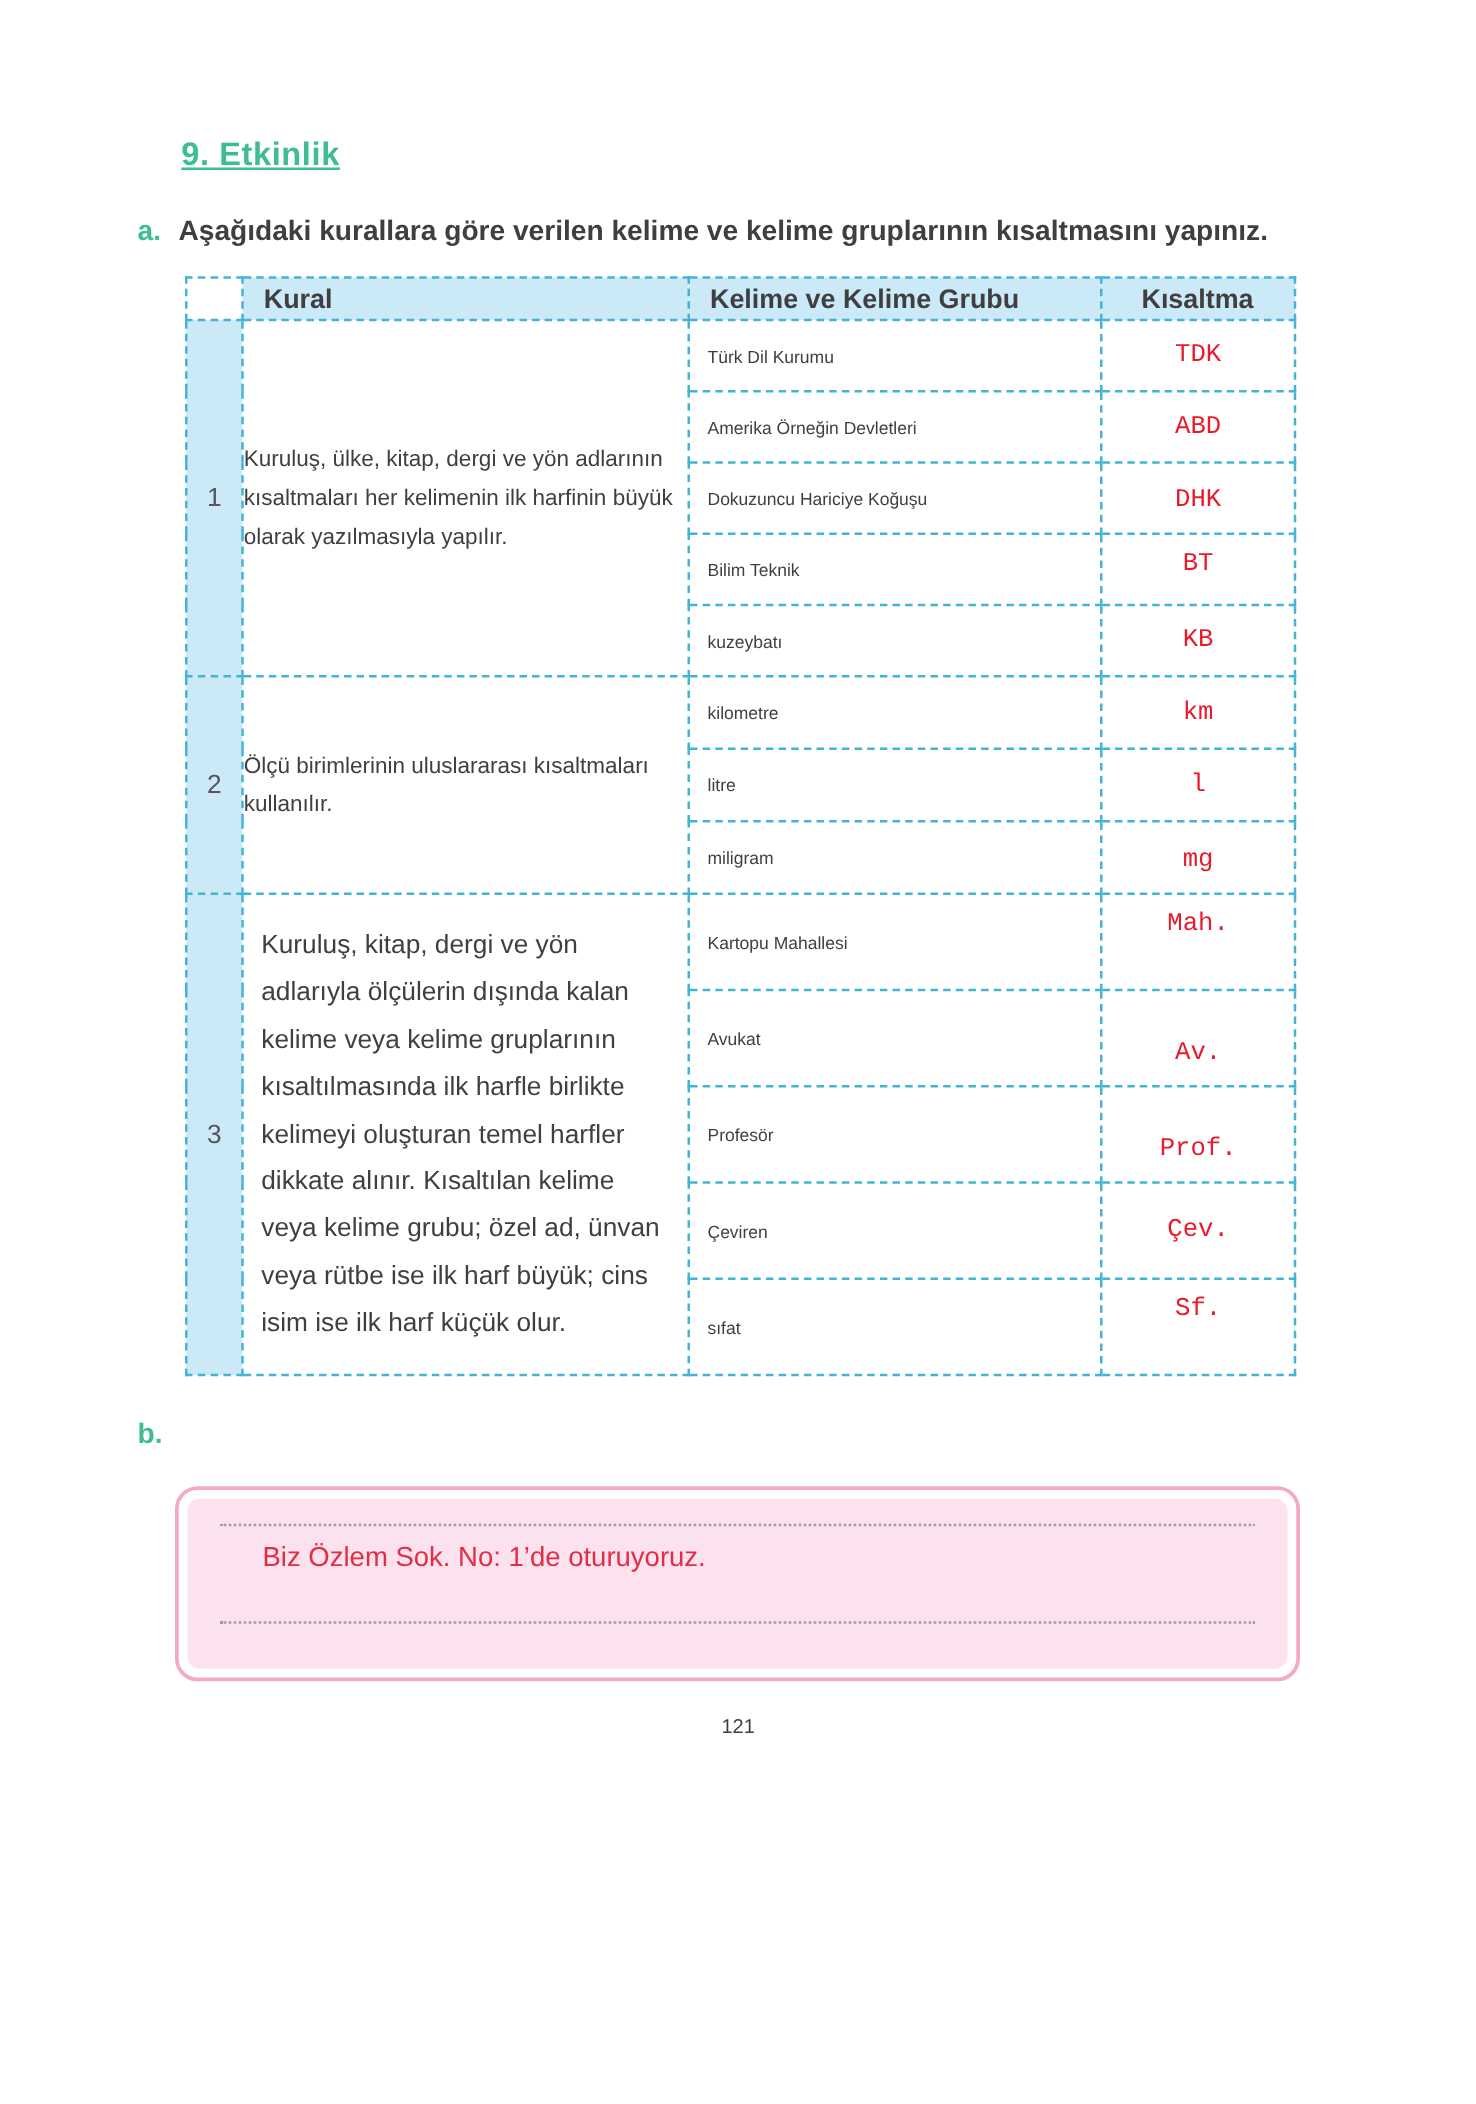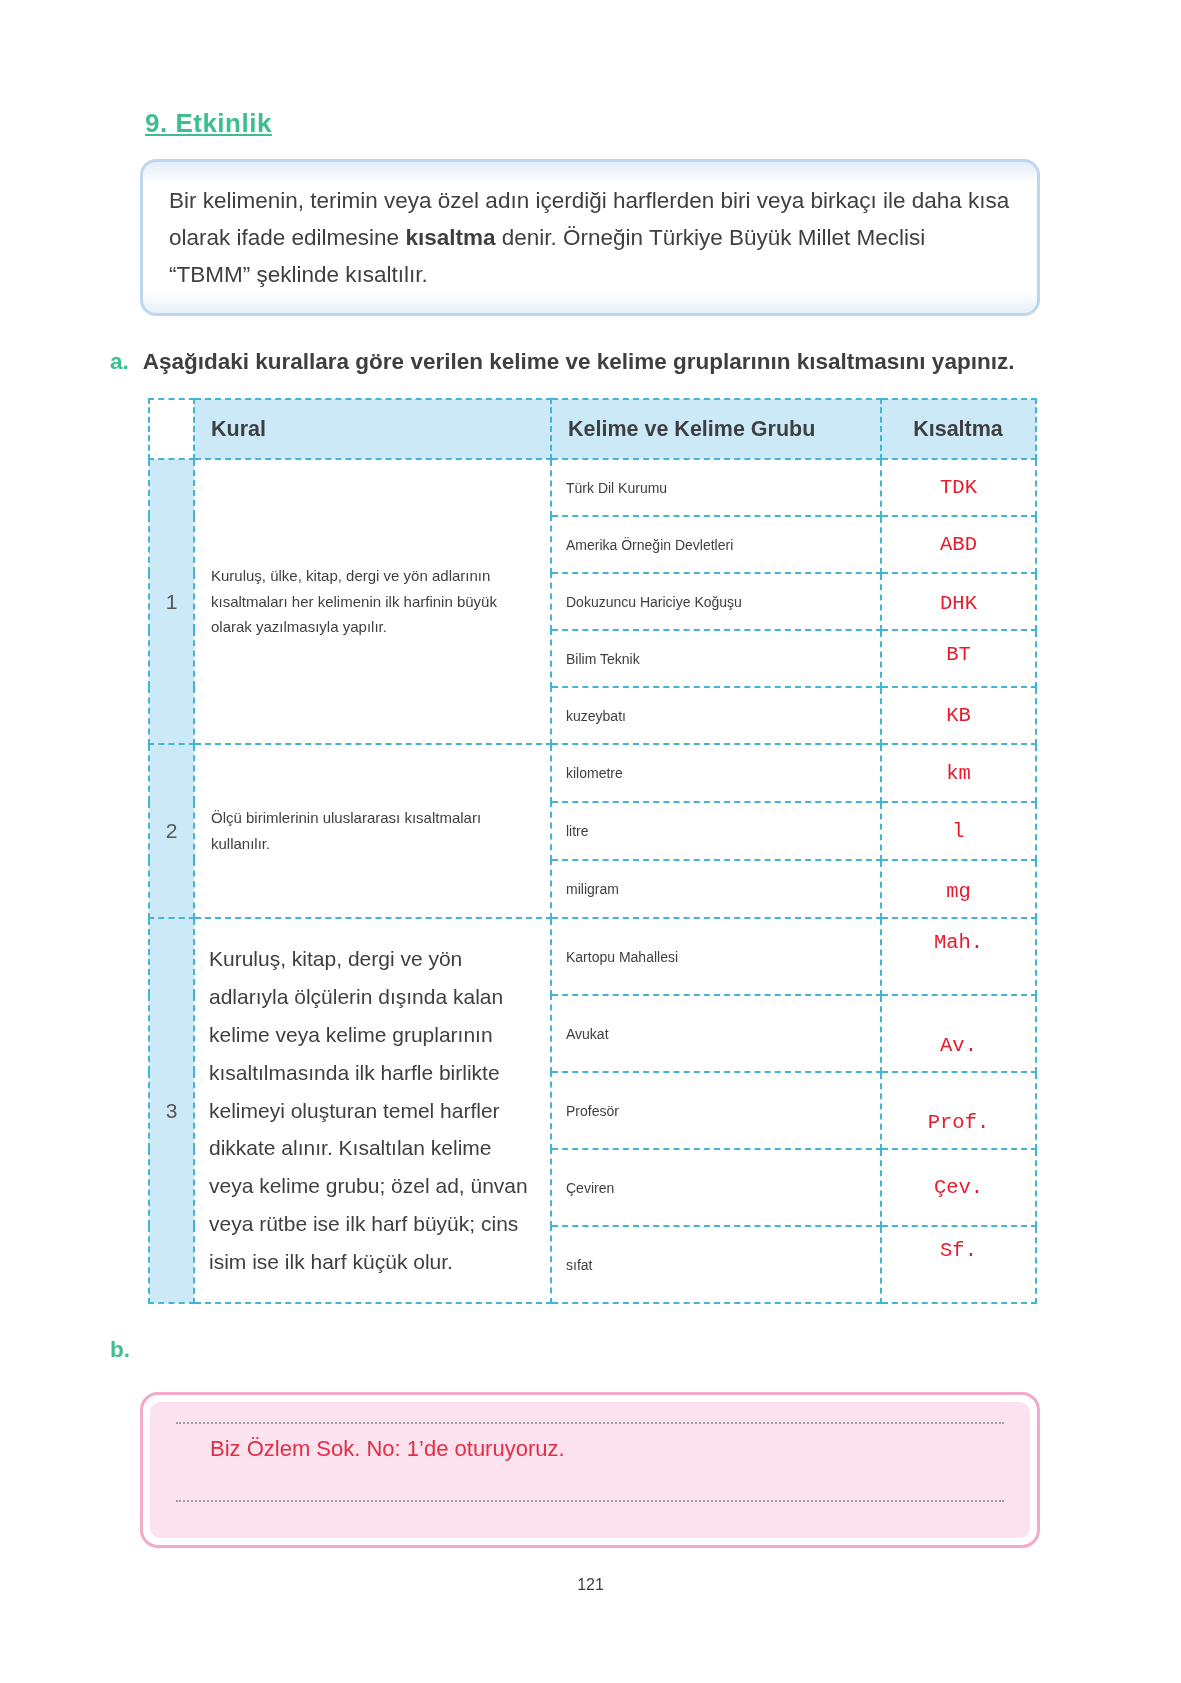--- a/index.html
+++ b/index.html
@@ -49,37 +49,37 @@
     border-collapse:collapse;
     table-layout:fixed;
   }
   table.abbr-table td, table.abbr-table th{
     border:2px dashed #44b4d5;
     box-sizing:border-box;
     vertical-align:middle;
   }
   th.spacer{border:none;background:none;width:45px;}
   th.h{
-    background:#cbe9f7;height:60px;
+    background:#cbe9f7;height:34px;
     font-size:21.5px;font-weight:bold;color:#3f3f41;
     text-align:left;padding-left:16px;
   }
   th.h.center{text-align:center;padding-left:0;}
   col.c-num{width:45px;}
   col.c-rule{width:357px;}
   col.c-word{width:330px;}
   col.c-abbr{width:155px;}
   td.num{
     background:#cbe9f7;
     text-align:center;font-size:21px;color:#55565a;
   }
   td.rule{
     background:#ffffff;
-    font-size:15px;line-height:1.72;color:#3f3f41;
-    padding:10px 16px;
+    font-size:18px;line-height:1.72;color:#3f3f41;
+    padding:10px 0;
   }
   td.rule.tight{line-height:1.8;padding:10px 14px;font-size:21px;}
   td.word{
     background:#ffffff;
     font-size:14px;color:#3f3f41;
     padding-left:14px;
   }
   td.abbr{
     background:#ffffff;
     font-size:20.5px;color:#e81b2c;
@@ -123,23 +123,20 @@
     font-size:16px;color:#3f3f41;
   }
 </style>
 </head>
 <body>
 
 <div class="content">
 
   <div class="activity-title">9. Etkinlik</div>
 
-  <div class="def-box">
-    <span>Bir kelimenin, terimin veya özel adın içerdiği harflerden biri veya birkaçı ile daha kısa olarak ifade edilmesine </span><b>kısaltma</b><span> denir. Örneğin Türkiye Büyük Millet Meclisi “TBMM” şeklinde kısaltılır.</span>
-  </div>
 
   <div class="section">
     <span class="letter">a.</span>
     <span>Aşağıdaki kurallara göre verilen kelime ve kelime gruplarının kısaltmasını yapınız.</span>
   </div>
 
   <table class="abbr-table">
     <colgroup>
       <col class="c-num">
         <col class="c-rule">

